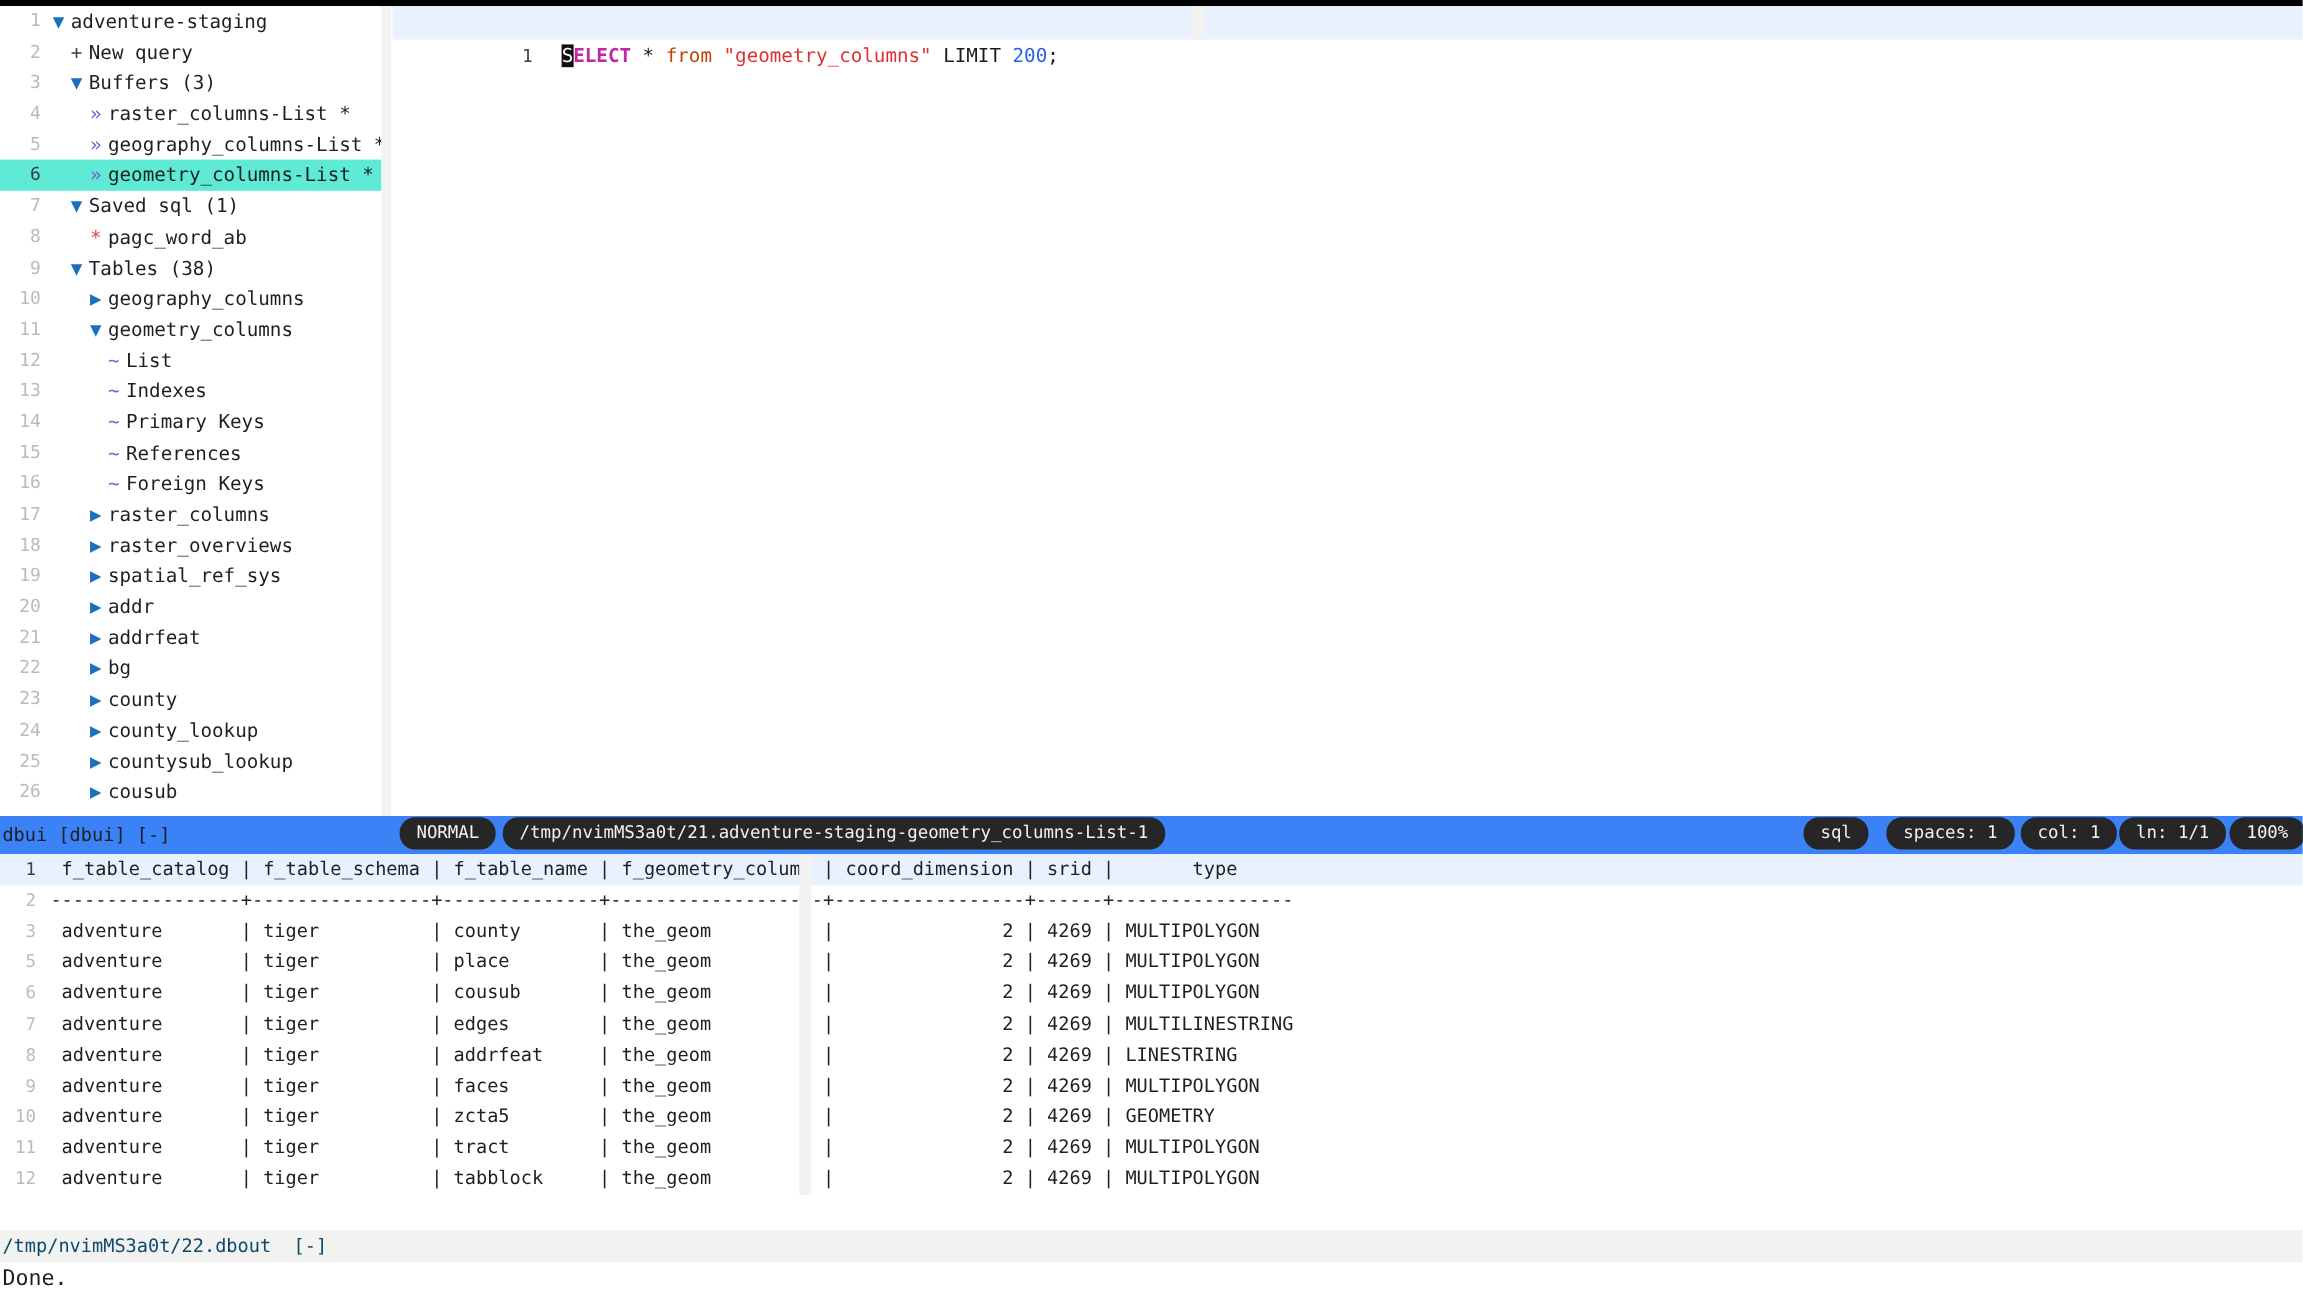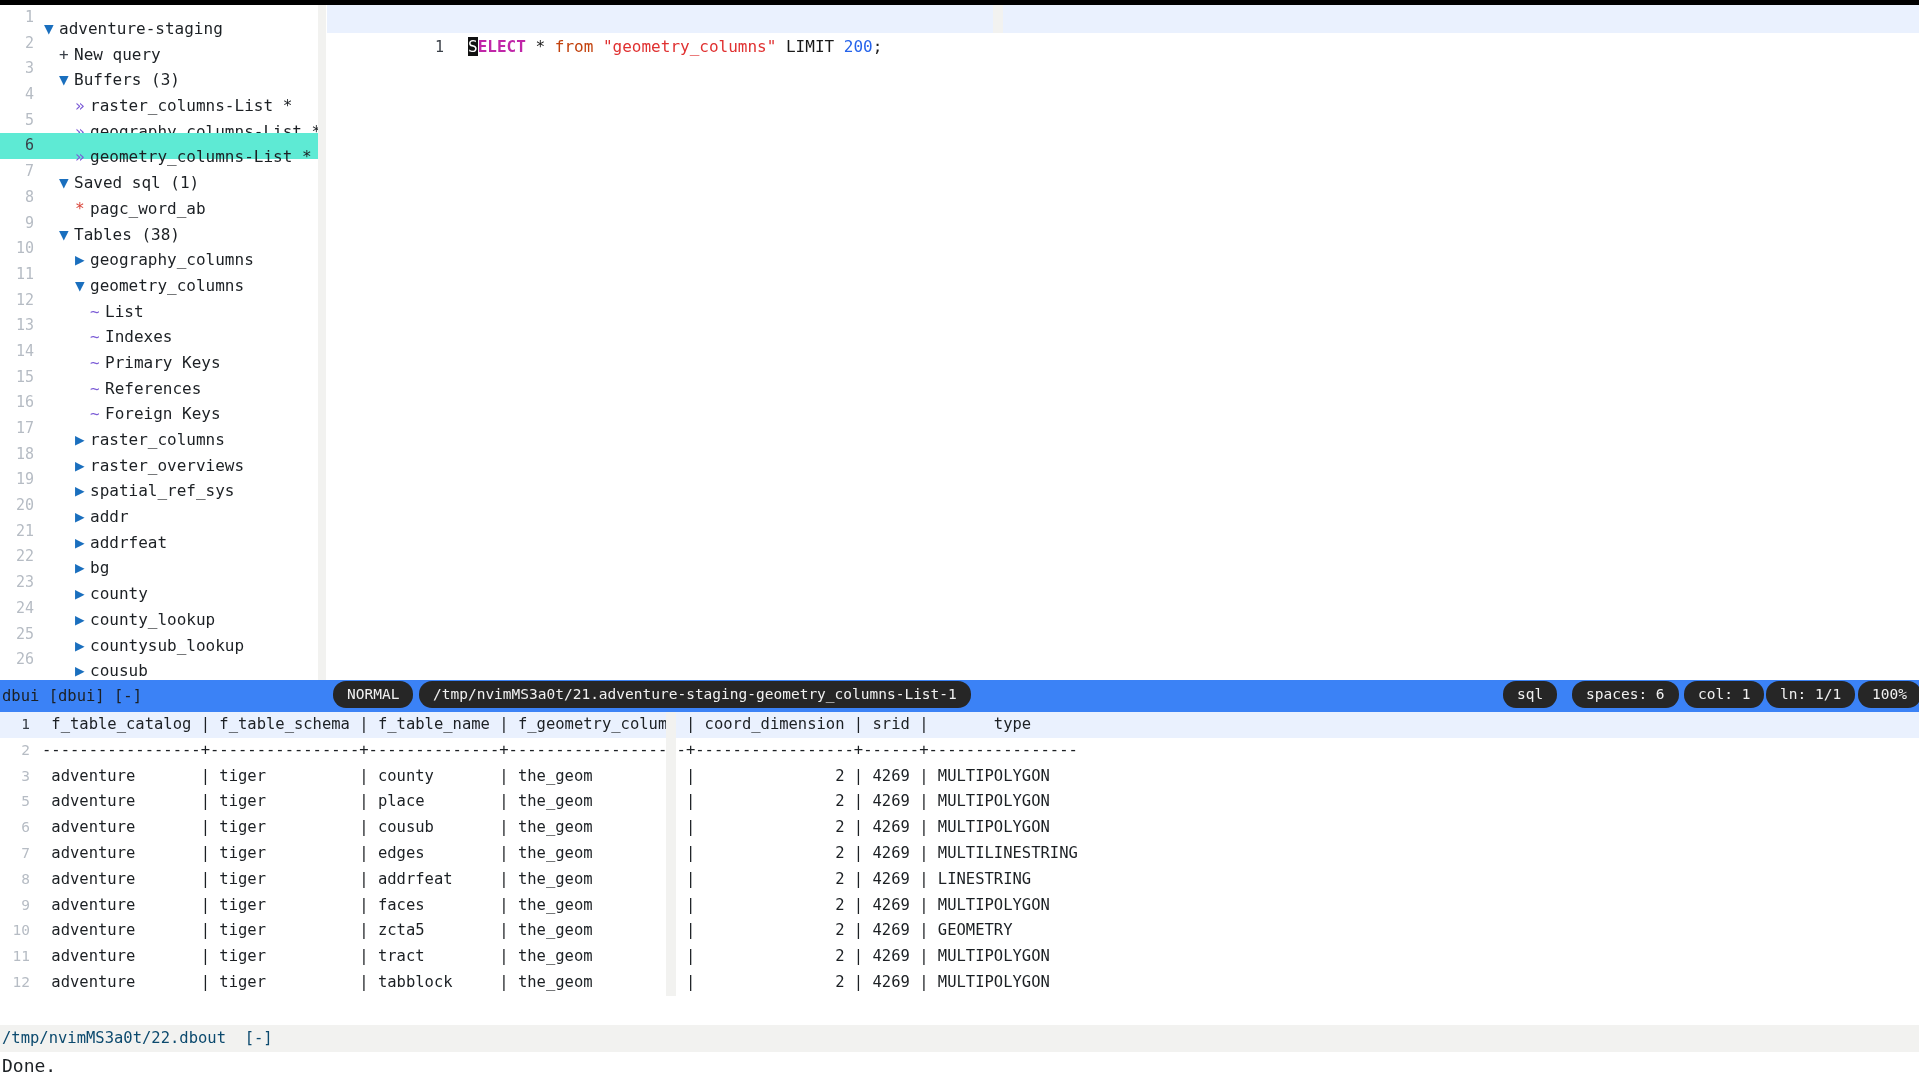--- a/index.html
+++ b/index.html
@@ -25,21 +25,21 @@
   .sb-row {
     position:relative; height:25.7px; line-height:25.7px;
     white-space:nowrap; font-size:16px; color:#1c2024;
   }
   .sb-row.cur { background:#5eead4; }
   .sb-num {
     display:inline-block; width:34px; text-align:right;
     color:#b6bcc4; font-size:15px; vertical-align:top;
   }
   .sb-row.cur .sb-num { color:#3a4048; }
-  .sb-txt { display:inline-block; vertical-align:top; padding-left:10px;margin-top:11px; }
+  .sb-txt { display:inline-block; vertical-align:top; padding-left:10px; }
   .ind1 { padding-left:10px; }
   .ind2 { padding-left:25px; }
   .ind3 { padding-left:41px; }
   .ind4 { padding-left:56px; }
   .glyph { display:inline-block; width:15px; }
   .g-tri-down { color:#1a6fbe; }
   .g-tri-right { color:#1a6fbe; }
   .g-plus { color:#3a4048; }
   .g-chev { color:#7b5bd6; }
   .g-star { color:#d9453a; }
@@ -150,21 +150,21 @@
         <span class="ed-gapline"></span>
       </div>
     </div>
   </div>
 
   <div class="statusbar">
     <div class="st-left">dbui [dbui] [-]</div>
     <div class="pill" id="pill-mode">NORMAL</div>
     <div class="pill" id="pill-file">/tmp/nvimMS3a0t/21.adventure-staging-geometry_columns-List-1</div>
     <div class="pill" id="pill-lang">sql</div>
-    <div class="pill" id="pill-spaces">spaces: 6</div>
+    <div class="pill" id="pill-spaces">spaces: 1</div>
     <div class="pill" id="pill-col">col: 1</div>
     <div class="pill" id="pill-ln">ln: 1/1</div>
     <div class="pill" id="pill-zoom">100%</div>
   </div>
 
   <div class="results" id="results">
       <div class="rs-line cur"><span class="rs-num">1</span><span class="rs-txt"> f_table_catalog | f_table_schema | f_table_name | f_geometry_column | coord_dimension | srid |       type</span><span class="rs-gap"></span></div>
       <div class="rs-line"><span class="rs-num">2</span><span class="rs-txt">-----------------+----------------+--------------+-------------------+-----------------+------+----------------</span><span class="rs-gap"></span></div>
       <div class="rs-line"><span class="rs-num">3</span><span class="rs-txt"> adventure       | tiger          | county       | the_geom          |               2 | 4269 | MULTIPOLYGON</span><span class="rs-gap"></span></div>
       <div class="rs-line"><span class="rs-num">5</span><span class="rs-txt"> adventure       | tiger          | place        | the_geom          |               2 | 4269 | MULTIPOLYGON</span><span class="rs-gap"></span></div>

